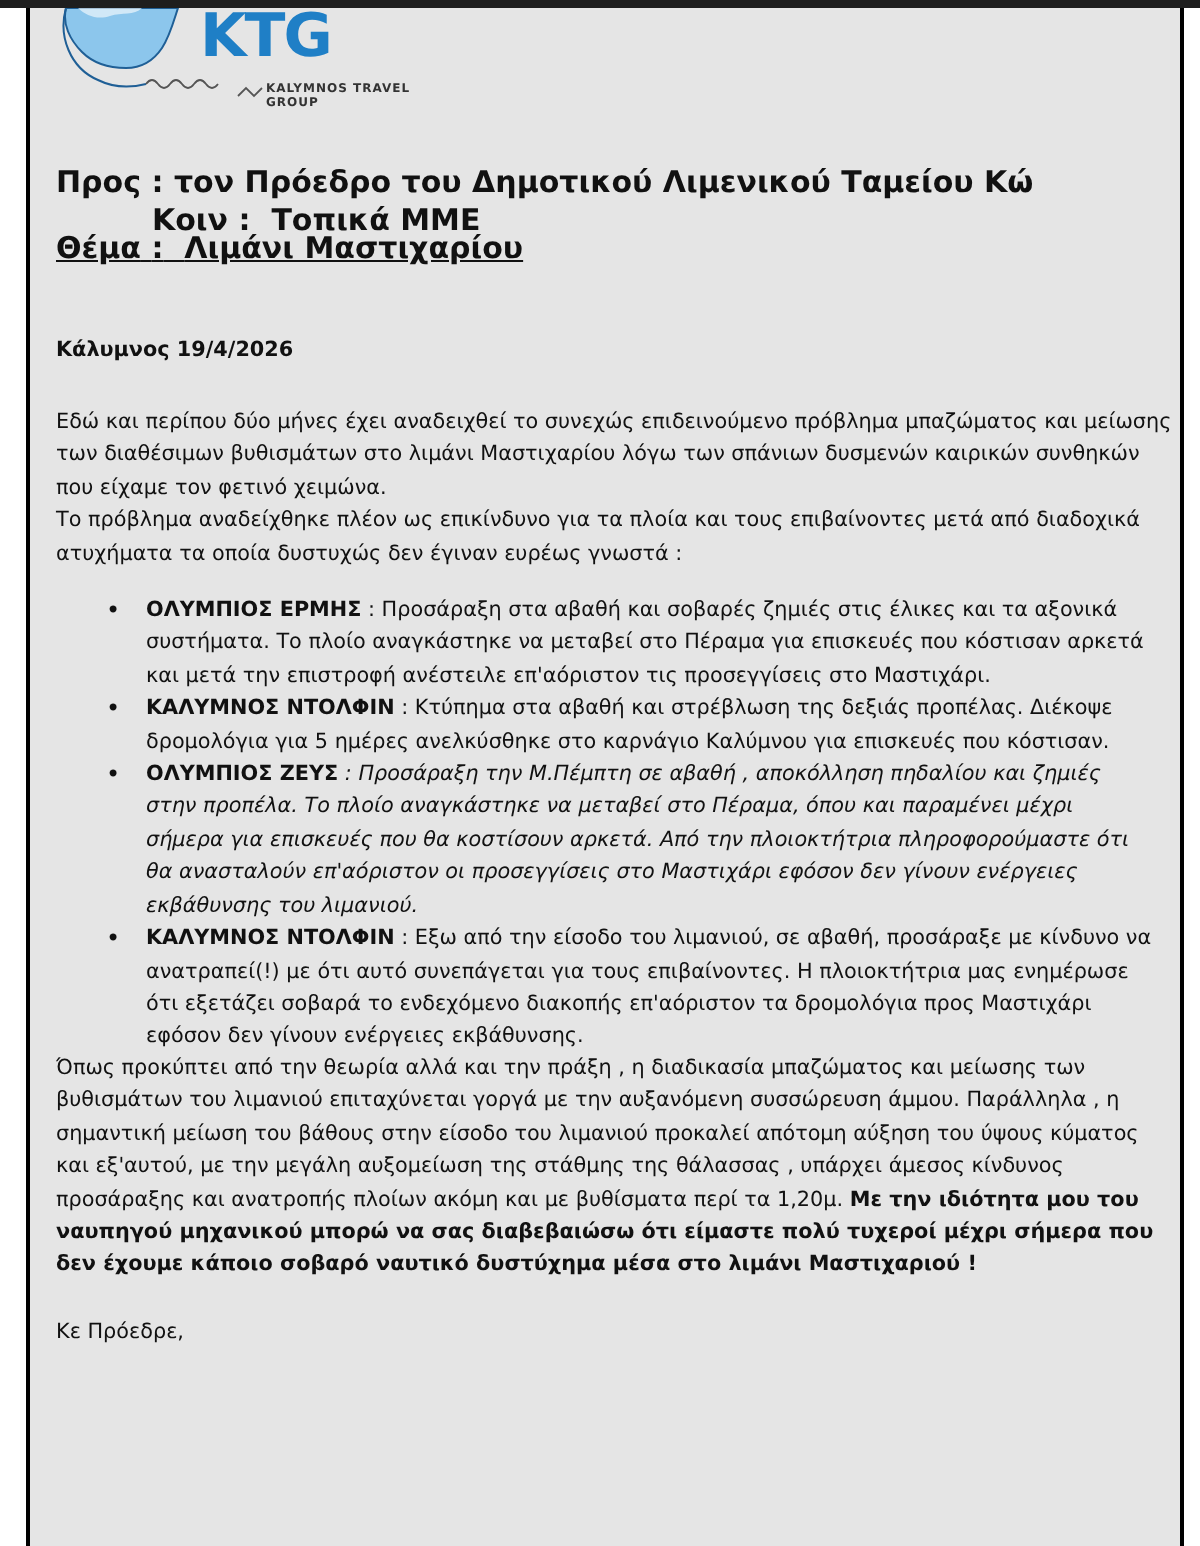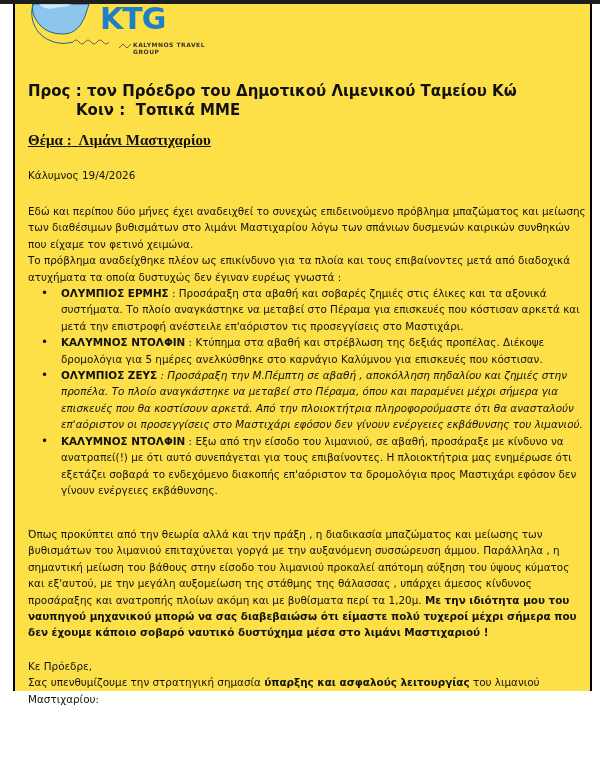--- a/index.html
+++ b/index.html
@@ -5,41 +5,41 @@
   html, body { margin: 0; padding: 0; }
   body {
     width: 600px; height: 773px; overflow: hidden;
     background: #ffffff;
     font-family: "DejaVu Sans", sans-serif;
     color: #111;
     position: relative;
   }
   .topband { position: absolute; left: 0; top: 0; width: 600px; height: 4px; background: #1e1e1e; }
   .page {
-    position: absolute; left: 13px; top: 4px; width: 575px; height: 687px;
+    position: absolute; left: 13px; top: 4px; width: 575px; height: 769px;
     border-left: 2px solid #000; border-right: 2px solid #000;
-    background: #fde047;
+    background: #e5e5e5;
   }
   .logo { position: absolute; left: 14px; top: 0px; width: 200px; height: 48px; }
   .logo .mark { position: absolute; left: 0; top: 0; }
   .logo .ktg {
     position: absolute; left: 71px; top: -3px;
     font-family: "DejaVu Sans", sans-serif; font-weight: bold;
     color: #1f7fc6; font-size: 30px; letter-spacing: -1px;
   }
   .logo .sub {
     position: absolute; left: 104px; top: 37px;
     font-size: 6px; font-weight: bold; color: #333; letter-spacing: 0.5px;
   }
   .hdr { font-weight: bold; font-size: 15px; position: absolute; left: 13px; white-space: nowrap; }
   .subject { text-decoration: underline; }
   .txt { font-size: 10.4px; line-height: 16.4px; position: absolute; left: 13px; width: 560px; }
   .it { font-style: italic; }
   b { font-weight: bold; }
-  ul { margin: 0; padding-left: 33px; }
+  ul { margin: 12px; padding-left: 33px; }
   li { list-style: none; position: relative; }
   li::before { content: "\2022"; position: absolute; left: -20px; font-size: 12px; }
 </style>
 </head>
 <body>
 
 <div class="topband"></div>
 
 <div class="page">
 
@@ -58,44 +58,41 @@
   <div class="hdr" style="top:78px;">
     <span>Προς</span>
     <span>:</span>
     <span>τον Πρόεδρο του Δημοτικού Λιμενικού Ταμείου Κώ</span>
   </div>
   <div class="hdr" style="top:97px;margin-left:48px;">
     <span>Κοιν</span>
     <span>:</span>&nbsp;
     <span>Τοπικά ΜΜΕ</span>
   </div>
-  <div class="hdr subject" style="top:128px;font-family:Liberation Serif, serif;">
+  <div class="hdr subject" style="top:111px;">
     <span>Θέμα</span>
     <span>:</span>&nbsp;
     <span>Λιμάνι Μαστιχαρίου</span>
   </div>
 
-  <div class="txt" style="top:163px;">Κάλυμνος 19/4/2026</div>
+  <div class="txt" style="top:163px;font-weight:bold;">Κάλυμνος 19/4/2026</div>
 
   <div class="txt" style="top:199px;">
     <div>Εδώ και περίπου δύο μήνες έχει αναδειχθεί το συνεχώς επιδεινούμενο πρόβλημα μπαζώματος και μείωσης των διαθέσιμων βυθισμάτων στο λιμάνι Μαστιχαρίου λόγω των σπάνιων δυσμενών καιρικών συνθηκών που είχαμε τον φετινό χειμώνα.</div>
     <div>Το πρόβλημα αναδείχθηκε πλέον ως επικίνδυνο για τα  πλοία και τους επιβαίνοντες μετά από διαδοχικά ατυχήματα τα οποία δυστυχώς δεν έγιναν ευρέως γνωστά :</div>
     <ul>
       <li><b>ΟΛΥΜΠΙΟΣ ΕΡΜΗΣ</b><span> : Προσάραξη στα αβαθή και σοβαρές ζημιές στις έλικες και τα αξονικά συστήματα. Το πλοίο αναγκάστηκε να μεταβεί στο Πέραμα για επισκευές που κόστισαν αρκετά και μετά την επιστροφή ανέστειλε επ'αόριστον τις προσεγγίσεις στο Μαστιχάρι.</span></li>
       <li><b>ΚΑΛΥΜΝΟΣ ΝΤΟΛΦΙΝ</b><span> : Κτύπημα στα αβαθή και στρέβλωση της δεξιάς προπέλας. Διέκοψε δρομολόγια για 5 ημέρες ανελκύσθηκε στο καρνάγιο Καλύμνου για επισκευές που κόστισαν.</span></li>
       <li><b>ΟΛΥΜΠΙΟΣ ΖΕΥΣ</b><span class="it"> : Προσάραξη την Μ.Πέμπτη σε αβαθή , αποκόλληση πηδαλίου και ζημιές στην προπέλα. Το πλοίο αναγκάστηκε να μεταβεί στο Πέραμα, όπου και παραμένει μέχρι σήμερα για επισκευές που θα κοστίσουν αρκετά. Από την πλοιοκτήτρια πληροφορούμαστε ότι θα ανασταλούν επ'αόριστον οι προσεγγίσεις στο Μαστιχάρι εφόσον δεν γίνουν ενέργειες εκβάθυνσης του λιμανιού.</span></li>
       <li><b>ΚΑΛΥΜΝΟΣ ΝΤΟΛΦΙΝ</b><span> : Εξω από την είσοδο του λιμανιού, σε αβαθή, προσάραξε με κίνδυνο να ανατραπεί(!) με ότι αυτό συνεπάγεται για τους επιβαίνοντες. Η πλοιοκτήτρια μας ενημέρωσε ότι εξετάζει σοβαρά το ενδεχόμενο διακοπής επ'αόριστον τα δρομολόγια προς Μαστιχάρι εφόσον δεν γίνουν ενέργειες εκβάθυνσης.</span></li>
     </ul>
   </div>
 
   <div class="txt" style="top:522px;">
     <span>Όπως προκύπτει από την θεωρία αλλά και την πράξη , η διαδικασία μπαζώματος και μείωσης των βυθισμάτων του λιμανιού επιταχύνεται γοργά με την αυξανόμενη συσσώρευση άμμου. Παράλληλα , η σημαντική μείωση του βάθους στην είσοδο του λιμανιού προκαλεί απότομη αύξηση του ύψους κύματος και εξ'αυτού, με την μεγάλη αυξομείωση της στάθμης της θάλασσας , υπάρχει άμεσος κίνδυνος προσάραξης και ανατροπής πλοίων ακόμη και με βυθίσματα περί τα 1,20μ. </span><b>Με την ιδιότητα μου του ναυπηγού μηχανικού μπορώ να σας διαβεβαιώσω ότι είμαστε πολύ τυχεροί μέχρι σήμερα που δεν έχουμε κάποιο σοβαρό ναυτικό δυστύχημα μέσα στο λιμάνι Μαστιχαριού !</b>
   </div>
 
   <div class="txt" style="top:654px;">
     <div>Κε Πρόεδρε,</div>
-    <div>
-      <span>Σας υπενθυμίζουμε την στρατηγική σημασία </span><b>ύπαρξης και ασφαλούς λειτουργίας</b><span> του λιμανιού Μαστιχαρίου:</span>
-    </div>
     <div style="height:14px"></div>
   </div>
 
 </div>
 
 </body></html>

